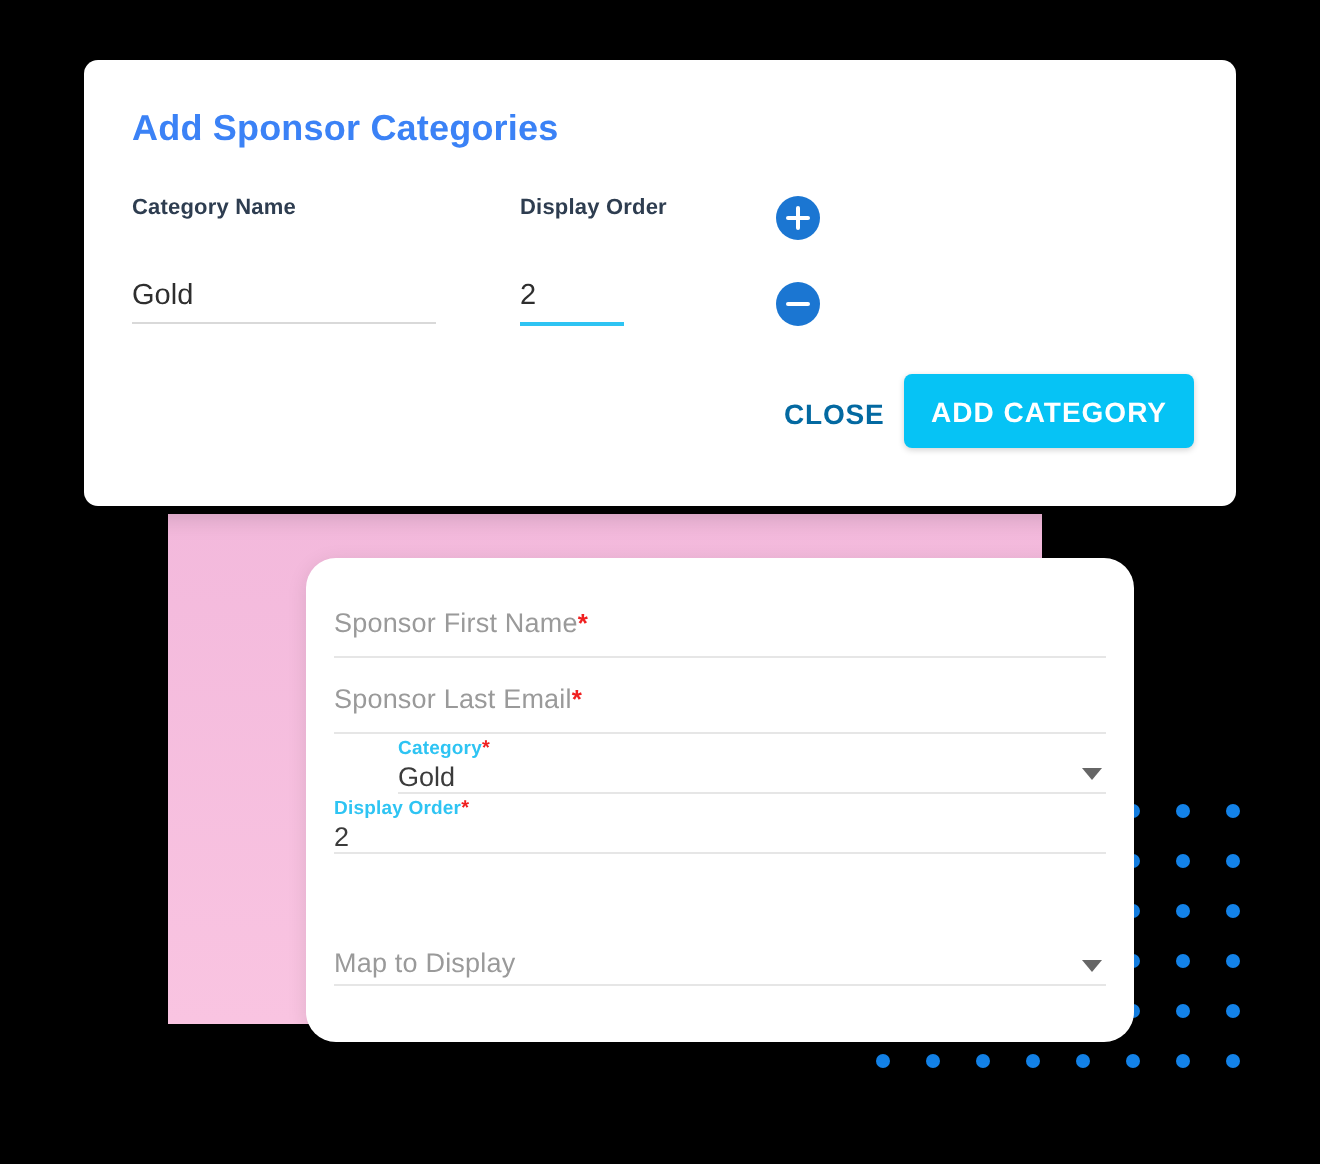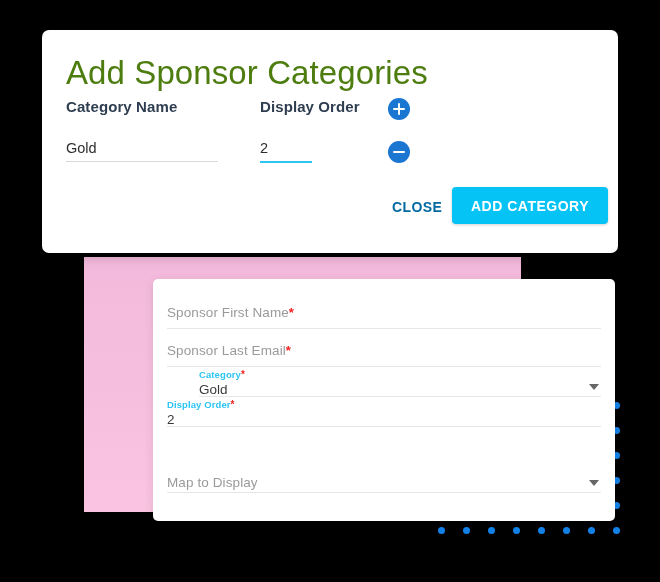--- a/index.html
+++ b/index.html
@@ -45,24 +45,24 @@
     height: 7px;
     border-radius: 50%;
     background: #1382e8;
   }
 
   
   .form-card {
     position: absolute;
     left: 153px;
     top: 279px;
-    width: 462px;
+    width: 414px;
     height: 242px;
     background: #ffffff;
-    border-radius: 5px;
+    border-radius: 15px;
     box-shadow: 0 2px 10px rgba(0,0,0,0.10);
     overflow: hidden;
   }
   .form-inner {
     padding: 12px 14px 0 14px;
   }
   .field {
     position: relative;
     border-bottom: 1px solid #e6e6e6;
     box-sizing: border-box;
@@ -124,30 +124,30 @@
     width: 576px;
     height: 223px;
     background: #ffffff;
     border-radius: 7px;
     box-shadow: 0 3px 14px rgba(0,0,0,0.22);
   }
   .modal-title {
     position: absolute;
     left: 24px;
     top: 24px;
-    font-size: 33px;
-    color: #4d7c0f;
-    font-weight: 400;
+    font-size: 18px;
+    color: #3b82f6;
+    font-weight: 700;
     letter-spacing: 0.1px;
     white-space: nowrap;
   }
   .col-header {
     position: absolute;
     top: 68px;
-    font-size: 15px;
+    font-size: 11px;
     font-weight: 700;
     color: #2e3d50;
     letter-spacing: 0.1px;
   }
   .col-header.c1 { left: 24px; }
   .col-header.c2 { left: 218px; }
 
   .icon-btn {
     position: absolute;
     width: 22px;
@@ -213,21 +213,21 @@
     font-family: "Liberation Sans", sans-serif;
     font-size: 14px;
     font-weight: 700;
     letter-spacing: 0.4px;
     cursor: pointer;
   }
   .btn-primary {
     position: absolute;
     left: 410px;
     top: 157px;
-    width: 156px;
+    width: 145px;
     height: 37px;
     background: #06c3f5;
     border: none;
     border-radius: 4px;
     color: #ffffff;
     font-family: "Liberation Sans", sans-serif;
     font-size: 14px;
     font-weight: 700;
     letter-spacing: 0.5px;
     cursor: pointer;

